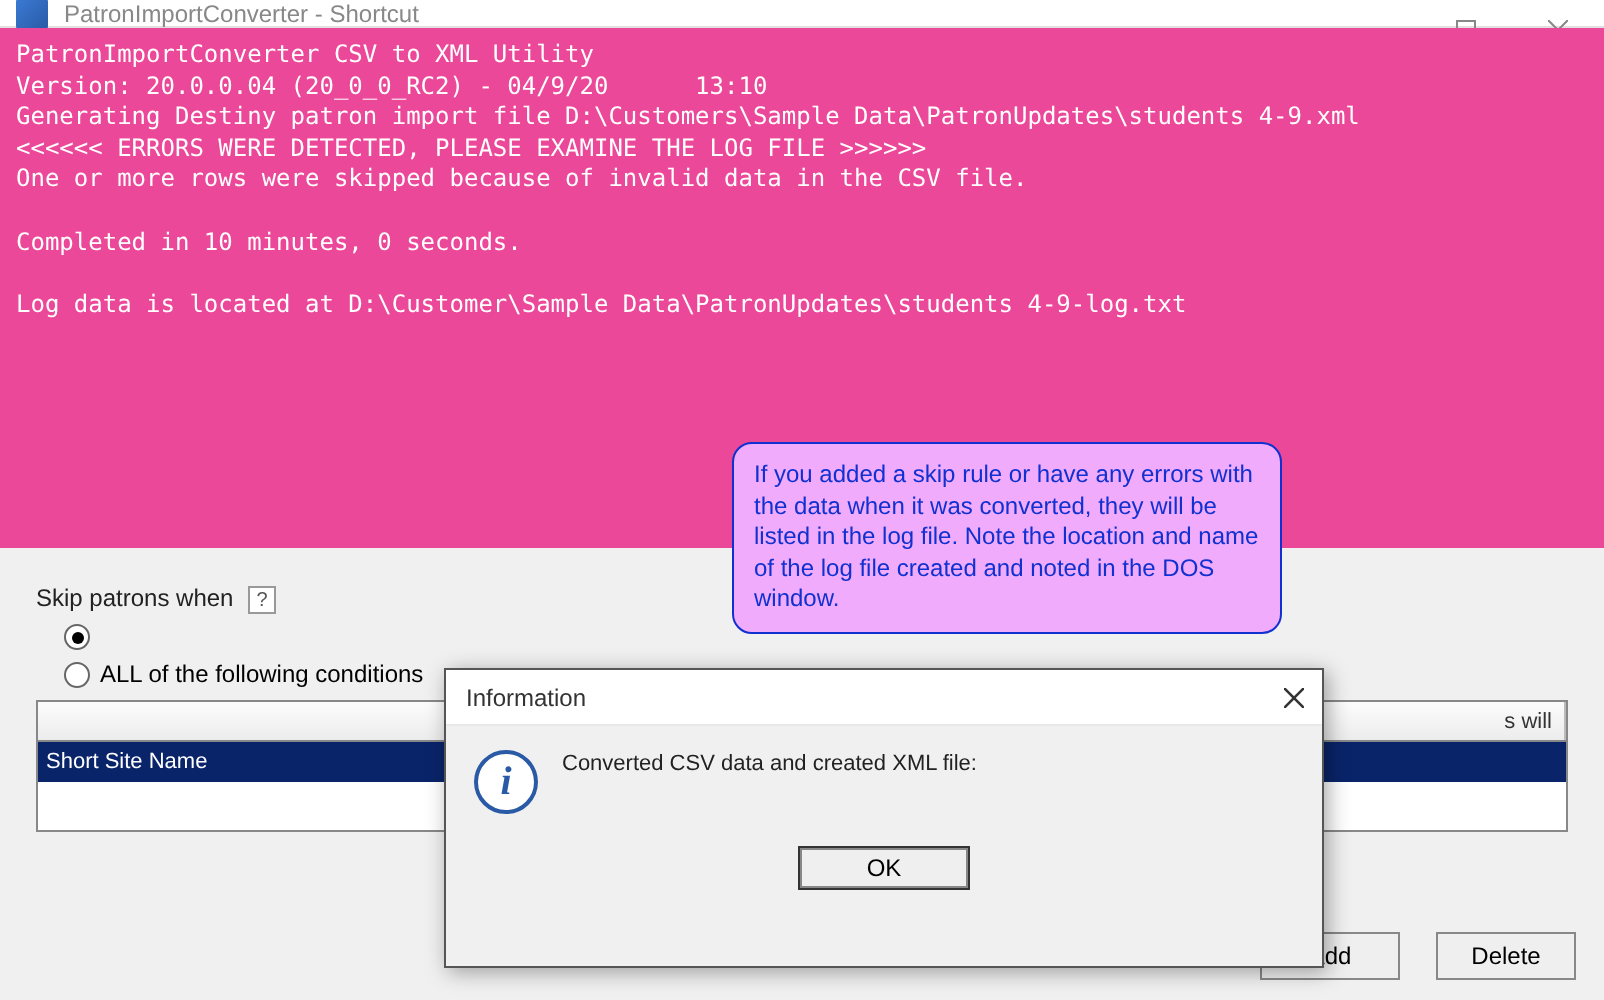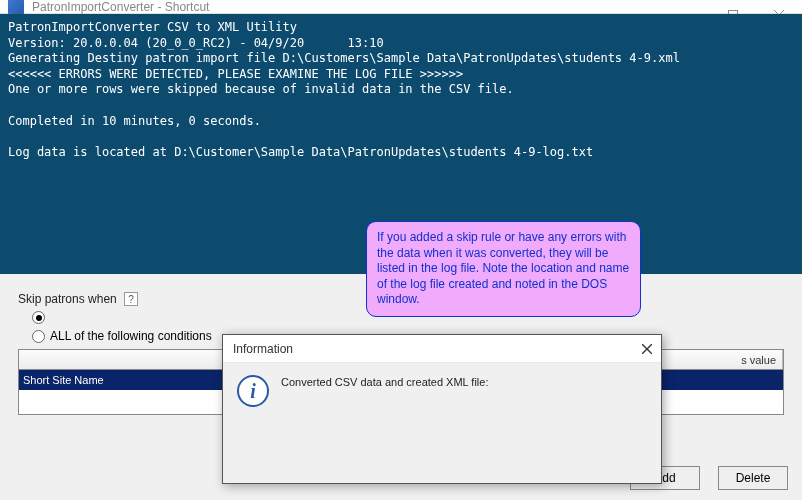--- a/index.html
+++ b/index.html
@@ -37,21 +37,21 @@
   }
   .winbtn {
     width: 46px; height: 30px;
     display: flex; align-items: center; justify-content: center;
     color: #888;
   }
   .winbtn svg { width: 10px; height: 10px; stroke: #888; stroke-width: 1; fill: none; }
 
   
   .console {
-    background: #0c4a6e;
+    background: #ec4899;
     color: #fff;
     font-family: Consolas, monospace;
     font-size: 12px;
     line-height: 1.3;
     padding: 6px 8px;
     height: 260px;
     white-space: pre;
     position: relative;
   }
 
@@ -245,21 +245,21 @@
   </div>
   <div class="radio-row">
     <div class="radio"></div>
     <span>ALL of the following conditions</span>
   </div>
 
   <div class="grid-wrap">
     <div class="grid-header">
       <div class="gh1">D</div>
       <div class="gh2"></div>
-      <div class="gh3">s value</div>
+      <div class="gh3">s will</div>
     </div>
     <div class="grid-body">
       <div class="grid-row">
         <span>Short Site Name</span>
       </div>
     </div>
   </div>
 </div>
 
 <div class="bottom-btns">
@@ -285,14 +285,17 @@
         </svg>
     </div>
   </div>
   <div class="modal-body">
     <div class="modal-msg">
       <div class="info-icon">i</div>
       <div class="modal-text">
         <div>Converted CSV data and created XML file:</div>
       </div>
     </div>
+    <div class="modal-btns">
+      <button class="ok-btn">OK</button>
+    </div>
   </div>
 </div>
 
 </body></html>

